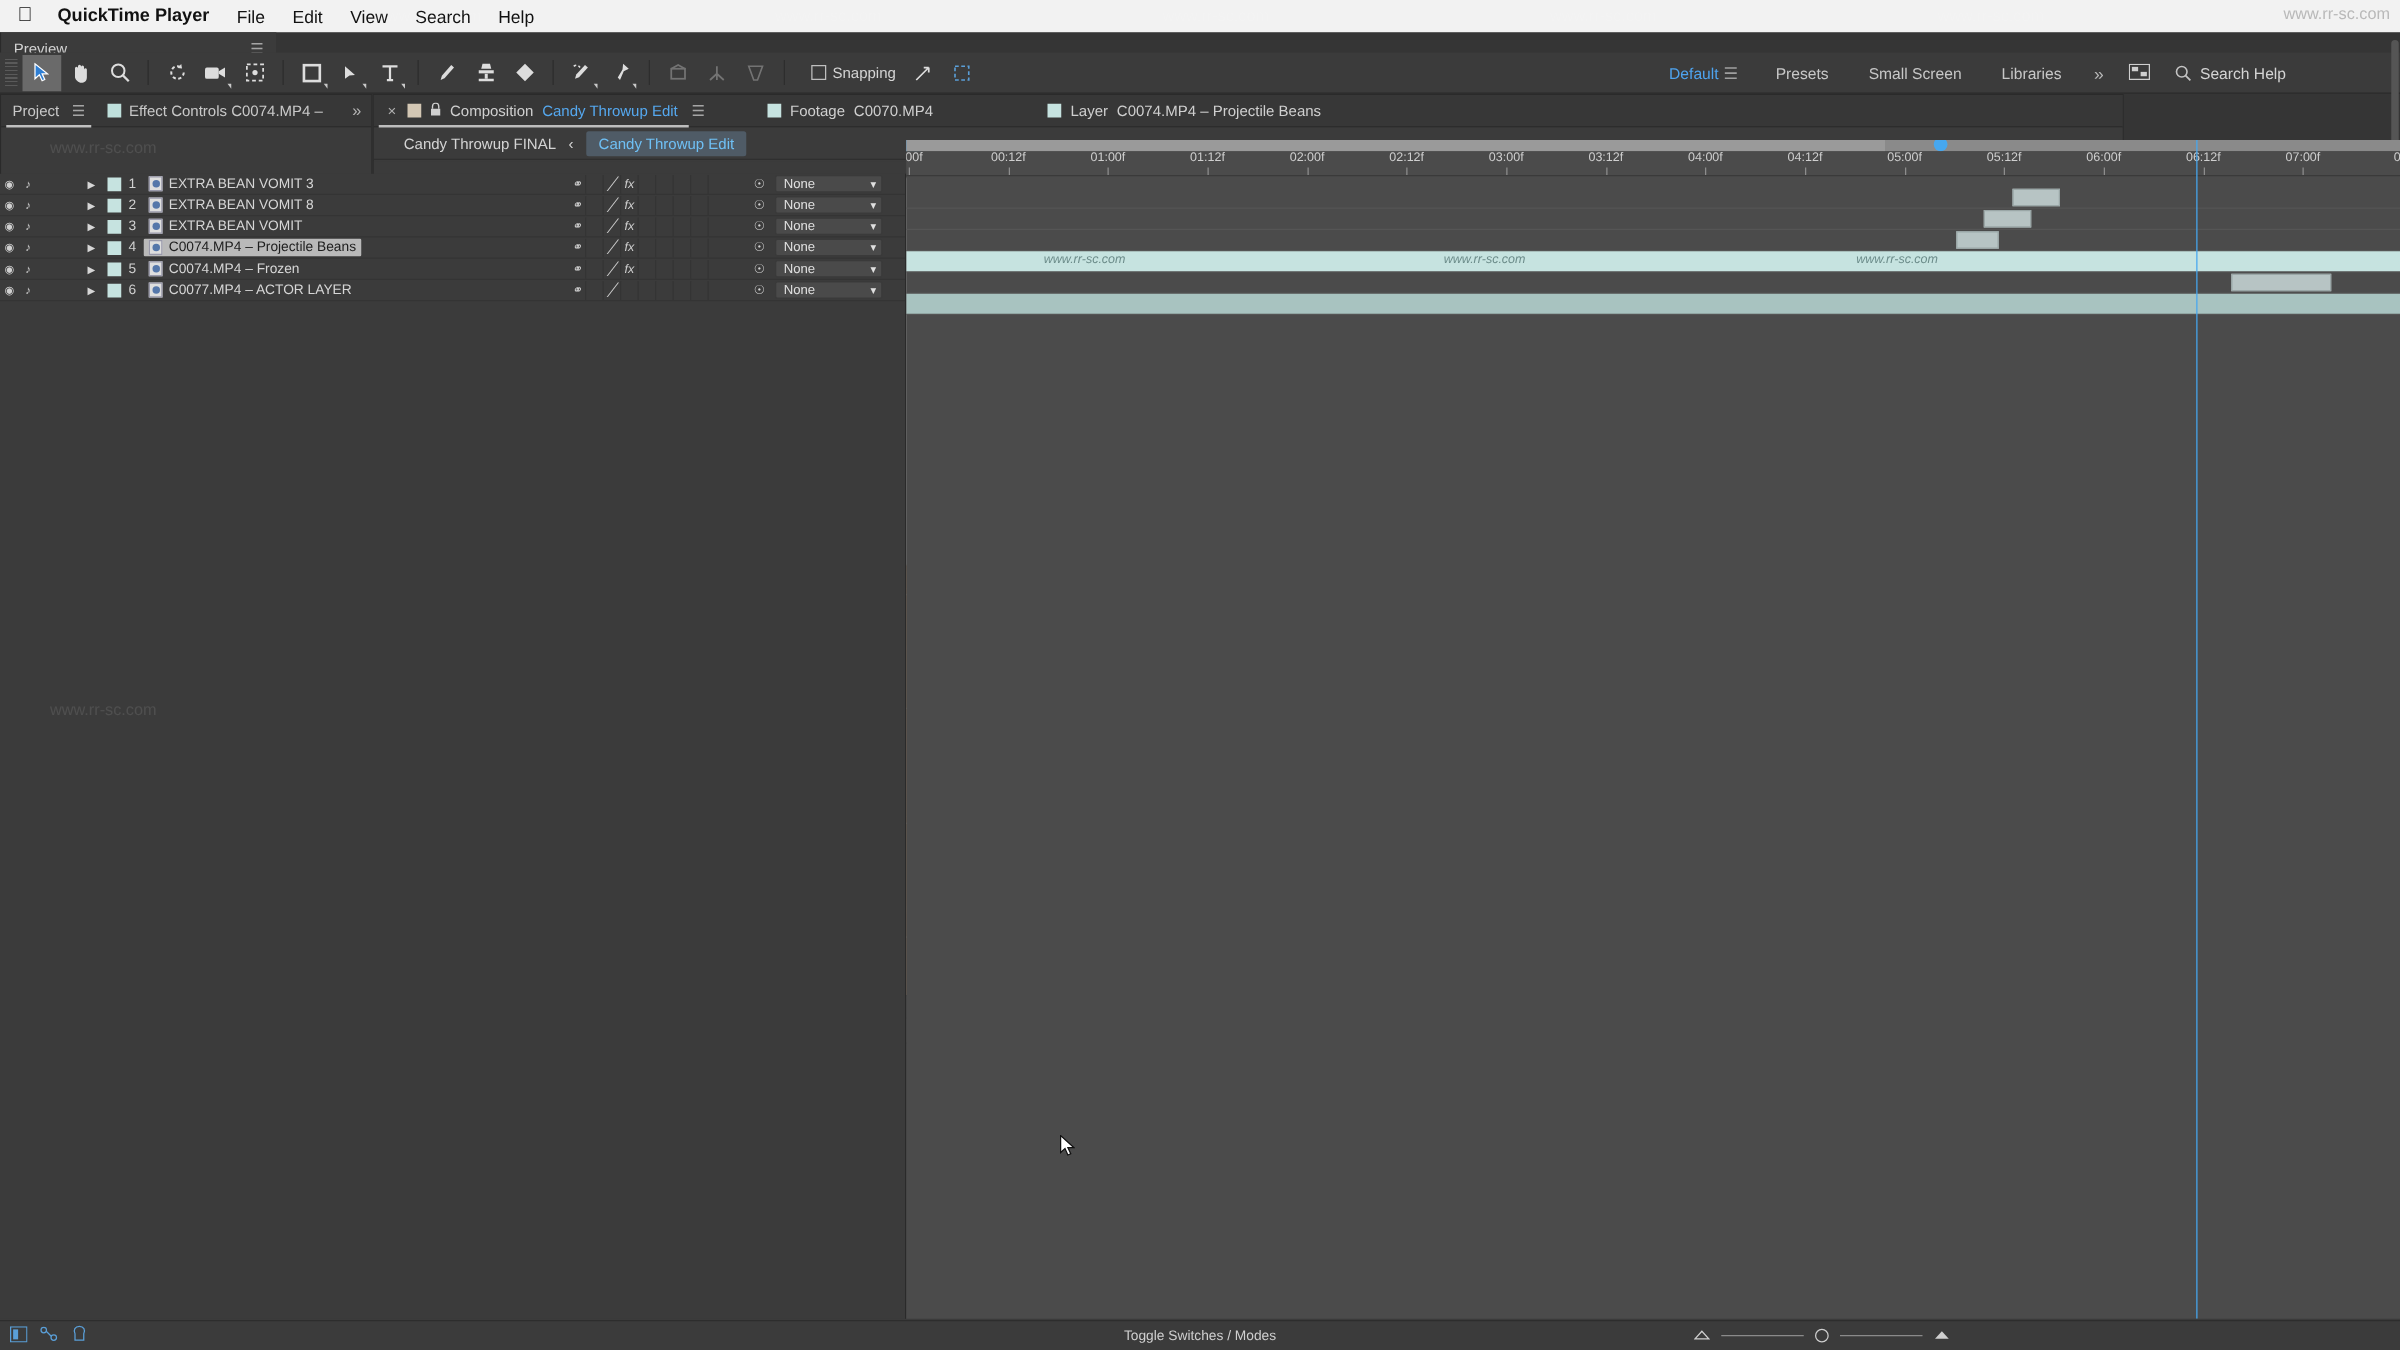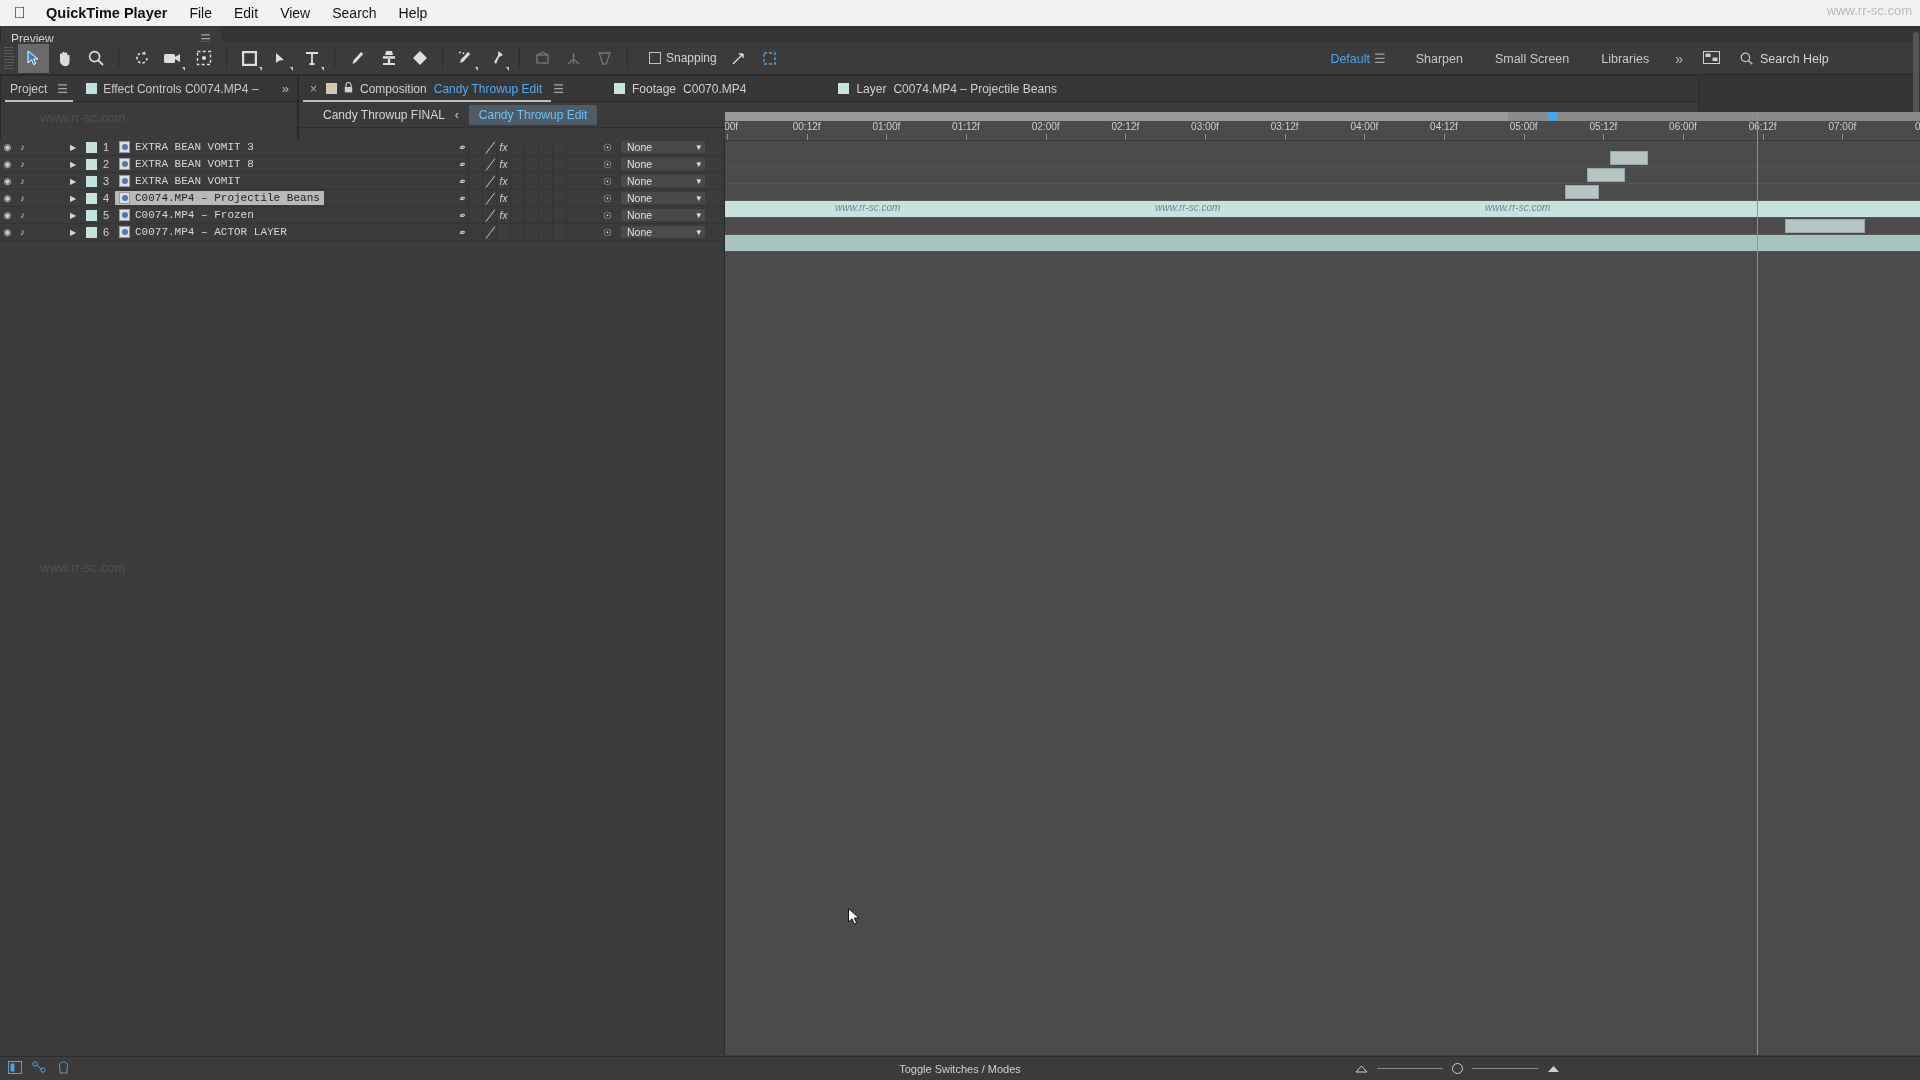--- a/index.html
+++ b/index.html
@@ -183,21 +183,21 @@
   .tcsmall{ color:#9fc8e4; font-size:10px;}
   .tlsearch{ width:210px; height:19px; background:#2e2e2e; border:1px solid #262626; border-radius:2px;
     display:flex; align-items:center; padding-left:7px; gap:4px; color:#9a9a9a; font-size:11px;}
   .tlicons{ display:flex; align-items:center; gap:14px; margin-left:22px; color:#c8c8c8; font-size:14px;}
   .tlColHdr{ height:20px; background:#444; display:flex; align-items:center; font-size:10.5px; color:#cacaca;
     border-bottom:1px solid #2d2d2d;}
   .layerArea{ position:absolute; left:0; top:113px; width:725px; bottom:25px; background:#3b3b3b; border-right:1px solid #2a2a2a;}
   .lrow{ height:17px; display:flex; align-items:center; font-size:11px; color:#d6d6d6; border-bottom:1px solid #343434; position:relative;}
   .lrow.sel .lname{ background:#b9b9b9; color:#1d1d1d; }
   .eye{ width:15px; text-align:center; font-size:9px; color:#cfcfcf;}
-  .lname{ display:inline-flex; align-items:flex-end; gap:5px; padding:1px 4px; border-radius:1px;font-family:Liberation Mono, monospace;}
+  .lname{ display:inline-flex; align-items:flex-end; gap:5px; padding:1px 4px; border-radius:1px;}
   .lsw{ width:11px;height:11px;background:#c6e3e0;}
   .lnum{ width:18px; text-align:right; padding-right:6px; color:#d0d0d0;}
   .mini{ width:11px;height:12px;background:#dedede;position:relative;border:1px solid #99a;}
   .mini::after{content:"";position:absolute;left:2px;top:2px;width:6px;height:6px;border-radius:50%;background:#5577aa;}
   .parentsel{ position:absolute; left:620px; width:86px; height:14px; background:#4a4a4a; border:1px solid #3a3a3a;
      display:flex; align-items:center; padding-left:6px; font-size:10.5px; color:#e0e0e0; border-radius:2px;}
   .parentsel .cv{ margin-left:auto; margin-right:4px; font-size:9px;}
   .swcell{ position:absolute; left:455px; display:flex; gap:0; align-items:center; color:#cfcfcf; font-size:10px;}
   .swbox{ width:14px; height:15px; border-right:1px solid #343434; display:flex; align-items:center; justify-content:center;}
 
@@ -361,21 +361,21 @@
       <div class="tool">
           <svg width="15" height="15" viewBox="0 0 15 15">
             <rect x="2" y="2" width="11" height="11" fill="none" stroke="#5b9fd8" stroke-width="1.3" stroke-dasharray="3 2"></rect>
           </svg>
         </div>
     </div>
 
     <div class="ws">
       <span class="wsitem active">Default</span>
       <span class="wshamb">☰</span>
-      <span class="wsitem">Sharpen</span>
+      <span class="wsitem">Presets</span>
       <span class="wsitem">Small Screen</span>
       <span class="wsitem">Libraries</span>
       <span class="chev">»</span>
       <span class="chev"><svg width="17" height="13" viewBox="0 0 17 13">
             <rect x="0.5" y="0.5" width="16" height="12" fill="none" stroke="#cfcfcf"></rect>
             <rect x="2.5" y="2.5" width="5" height="3.5" fill="#cfcfcf"></rect>
             <rect x="9.5" y="6.5" width="5" height="3.5" fill="#cfcfcf"></rect>
           </svg></span>
       <span class="searchhelp">
         <svg width="13" height="13" viewBox="0 0 13 13">

